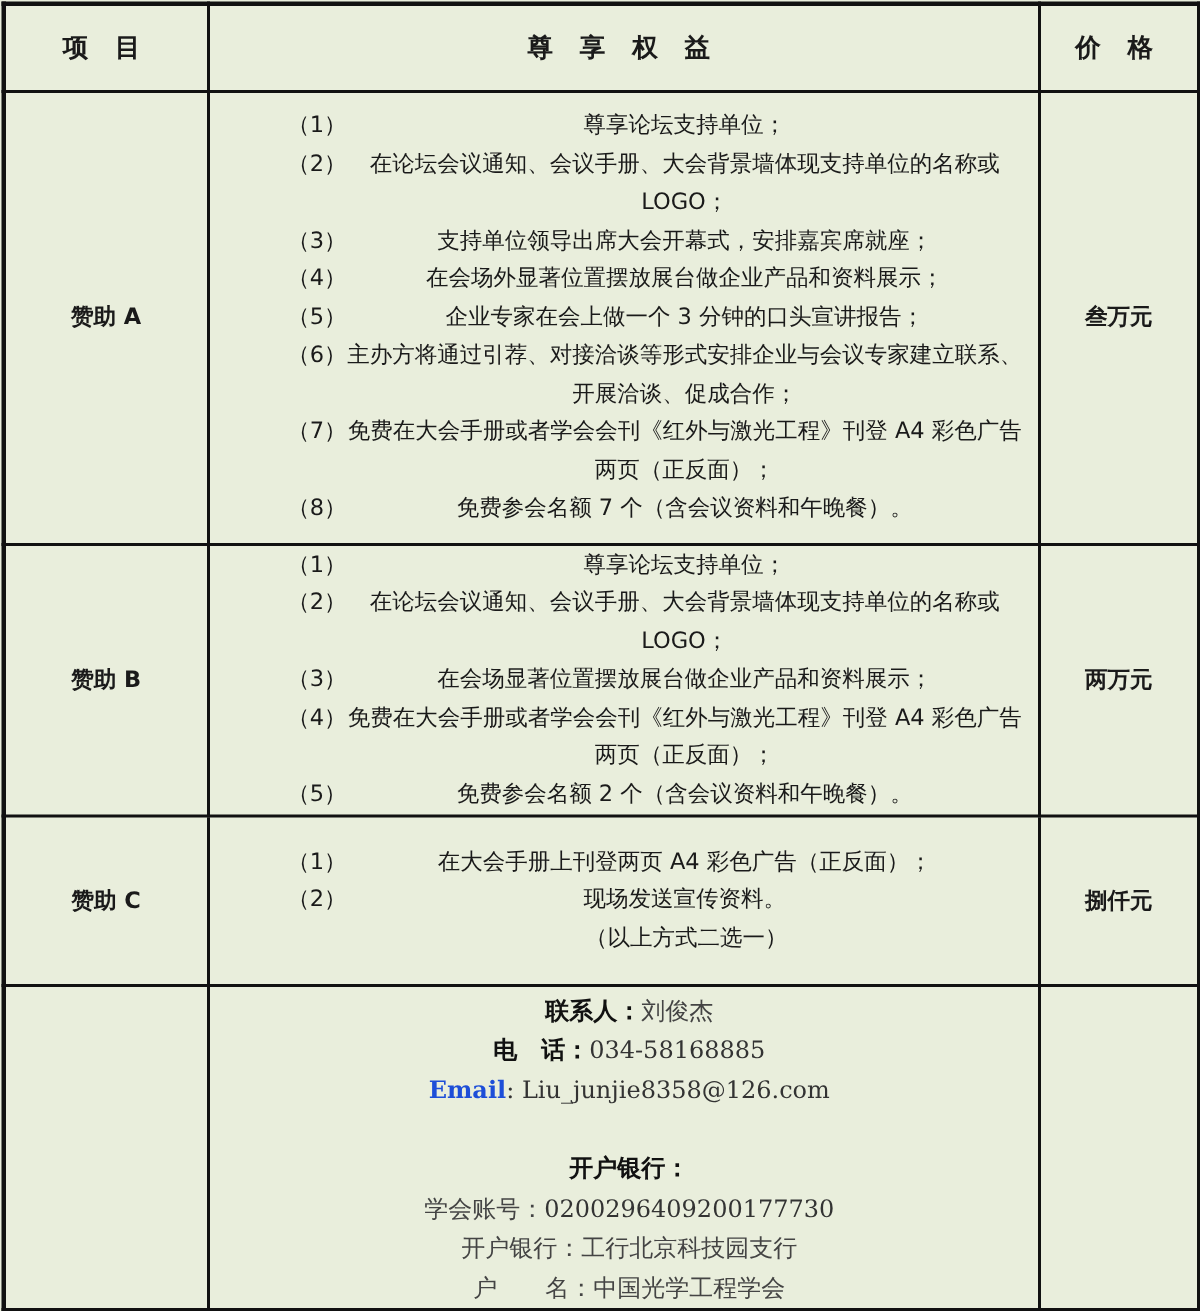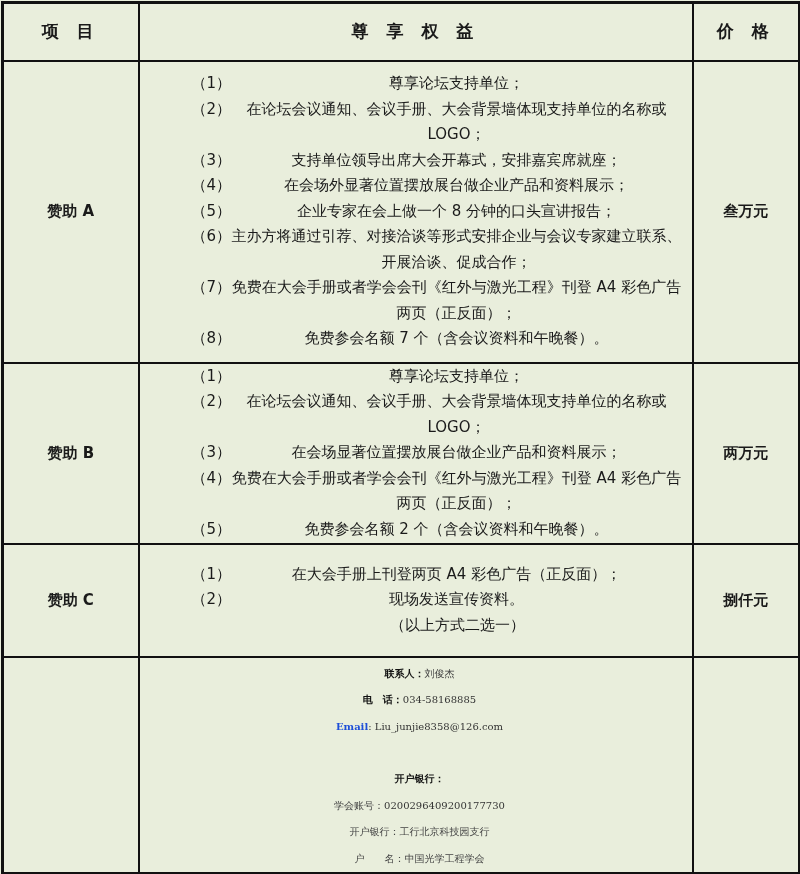--- a/index.html
+++ b/index.html
@@ -39,21 +39,21 @@
   }
   td.benefits { padding: 0 8px 0 52px !important; font-size: 15px; line-height: 25.5px; }
   .bline { display: flex; white-space: nowrap; }
   .bnum { width: 38px; flex: none; }
   .btext { flex: 1; white-space: normal; }
   .note { padding-left: 40px; }
   td.contact {
     vertical-align: top !important;
     padding: 3px 0 0 8px !important;
     font-family: "DejaVu Serif", "Liberation Serif", serif;
-    font-size: 10px; line-height: 26.5px;
+    font-size: 16px; line-height: 26.5px;
     color: #333;
     margin-left: 24px;
   }
   .lbl { font-weight: bold; color: #111; font-family: "DejaVu Sans", sans-serif; }
   .lbl-plain { color: #444; font-family: "DejaVu Sans", sans-serif; }
   .gap { height: 26px; }
 </style>
 </head>
 <body>
 
@@ -84,21 +84,21 @@
       <div class="bline">
             <span class="bnum">（3）</span>
             <span class="btext">支持单位领导出席大会开幕式，安排嘉宾席就座；</span>
           </div>
       <div class="bline">
             <span class="bnum">（4）</span>
             <span class="btext">在会场外显著位置摆放展台做企业产品和资料展示；</span>
           </div>
       <div class="bline">
             <span class="bnum">（5）</span>
-            <span class="btext">企业专家在会上做一个 8 分钟的口头宣讲报告；</span>
+            <span class="btext">企业专家在会上做一个 3 分钟的口头宣讲报告；</span>
           </div>
       <div class="bline">
             <span class="bnum">（6）</span>
             <span class="btext">主办方将通过引荐、对接洽谈等形式安排企业与会议专家建立联系、开展洽谈、促成合作；</span>
           </div>
       <div class="bline">
             <span class="bnum">（7）</span>
             <span class="btext">免费在大会手册或者学会会刊《红外与激光工程》刊登 A4 彩色广告两页（正反面）；</span>
           </div>
       <div class="bline">

